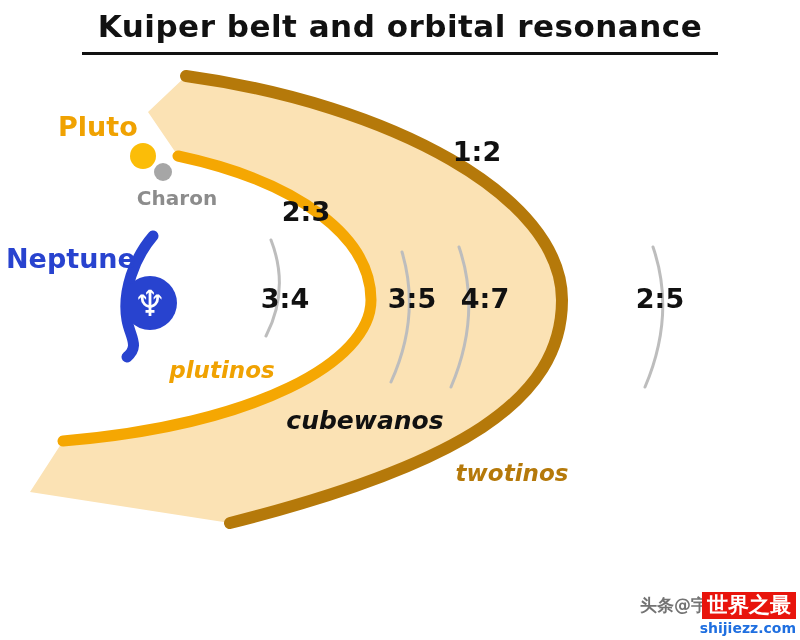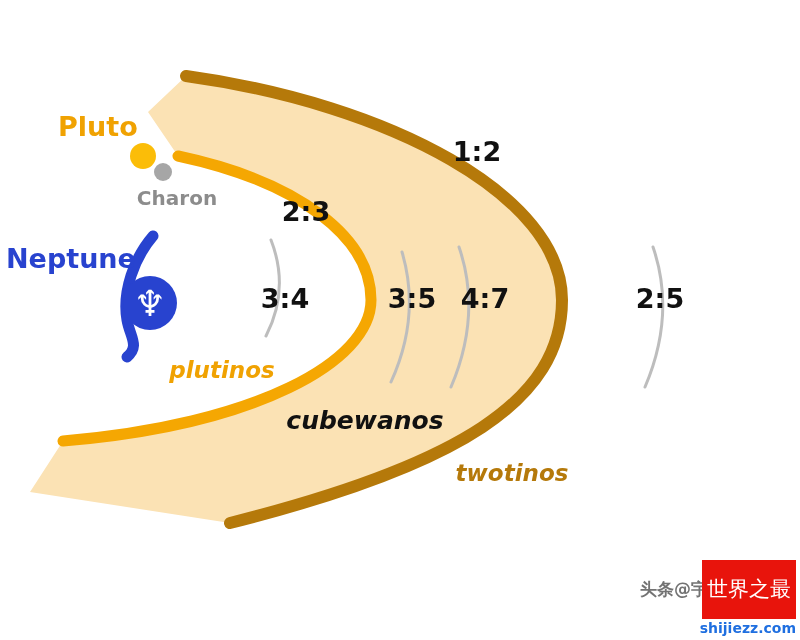--- a/index.html
+++ b/index.html
@@ -20,28 +20,31 @@
   .lbl-pluto { font-size:27px; font-weight:bold; fill:#f0a202; }
   .lbl-charon { font-size:20px; font-weight:bold; fill:#8c8c8c; text-anchor:middle; }
   .lbl-neptune { font-size:27px; font-weight:bold; fill:#2843cf; }
   .lbl-plutinos { font-size:23px; font-weight:bold; font-style:italic; fill:#f0a202; text-anchor:middle; }
   .lbl-cubewanos { font-size:25px; font-weight:bold; font-style:italic; fill:#111; text-anchor:middle; }
   .lbl-twotinos { font-size:23px; font-weight:bold; font-style:italic; fill:#b5790a; text-anchor:middle; }
   .trident { font-size:36px; font-weight:bold; fill:#ffffff; text-anchor:middle; }
   .watermark { position:absolute; right:4px; bottom:4px; text-align:right; }
   .wm-row { display:flex; align-items:center; justify-content:flex-end; }
   .wm-prefix { color:#737373; font-size:17px; font-weight:bold; margin-right:-6px; }
-  .wm-badge { background:#e8140c; color:#ffffff; font-size:21px; font-weight:normal; padding:18px 5px; line-height:1.1; }
+  .wm-badge { background:#e8140c; color:#ffffff; font-size:21px; font-weight:bold; padding:2px 5px; line-height:1.1; }
   .wm-site { color:#1f6fe0; font-size:14px; font-weight:bold; margin-top:1px; }
 </style>
 </head>
 <body>
 
 <div class="stage">
 
+  <div class="title-wrap">
+    <div class="title">Kuiper belt and orbital resonance</div>
+  </div>
 
   <svg class="diagram" width="800" height="640" viewBox="0 0 800 640">
 
     <path d="M 186,76
              C 390,104 562,196 562,300
              C 562,400 460,465 230,523
              L 30,492
              L 63,441
              C 255,425 371,362 371,300
              C 371,238 300,182 178,156

